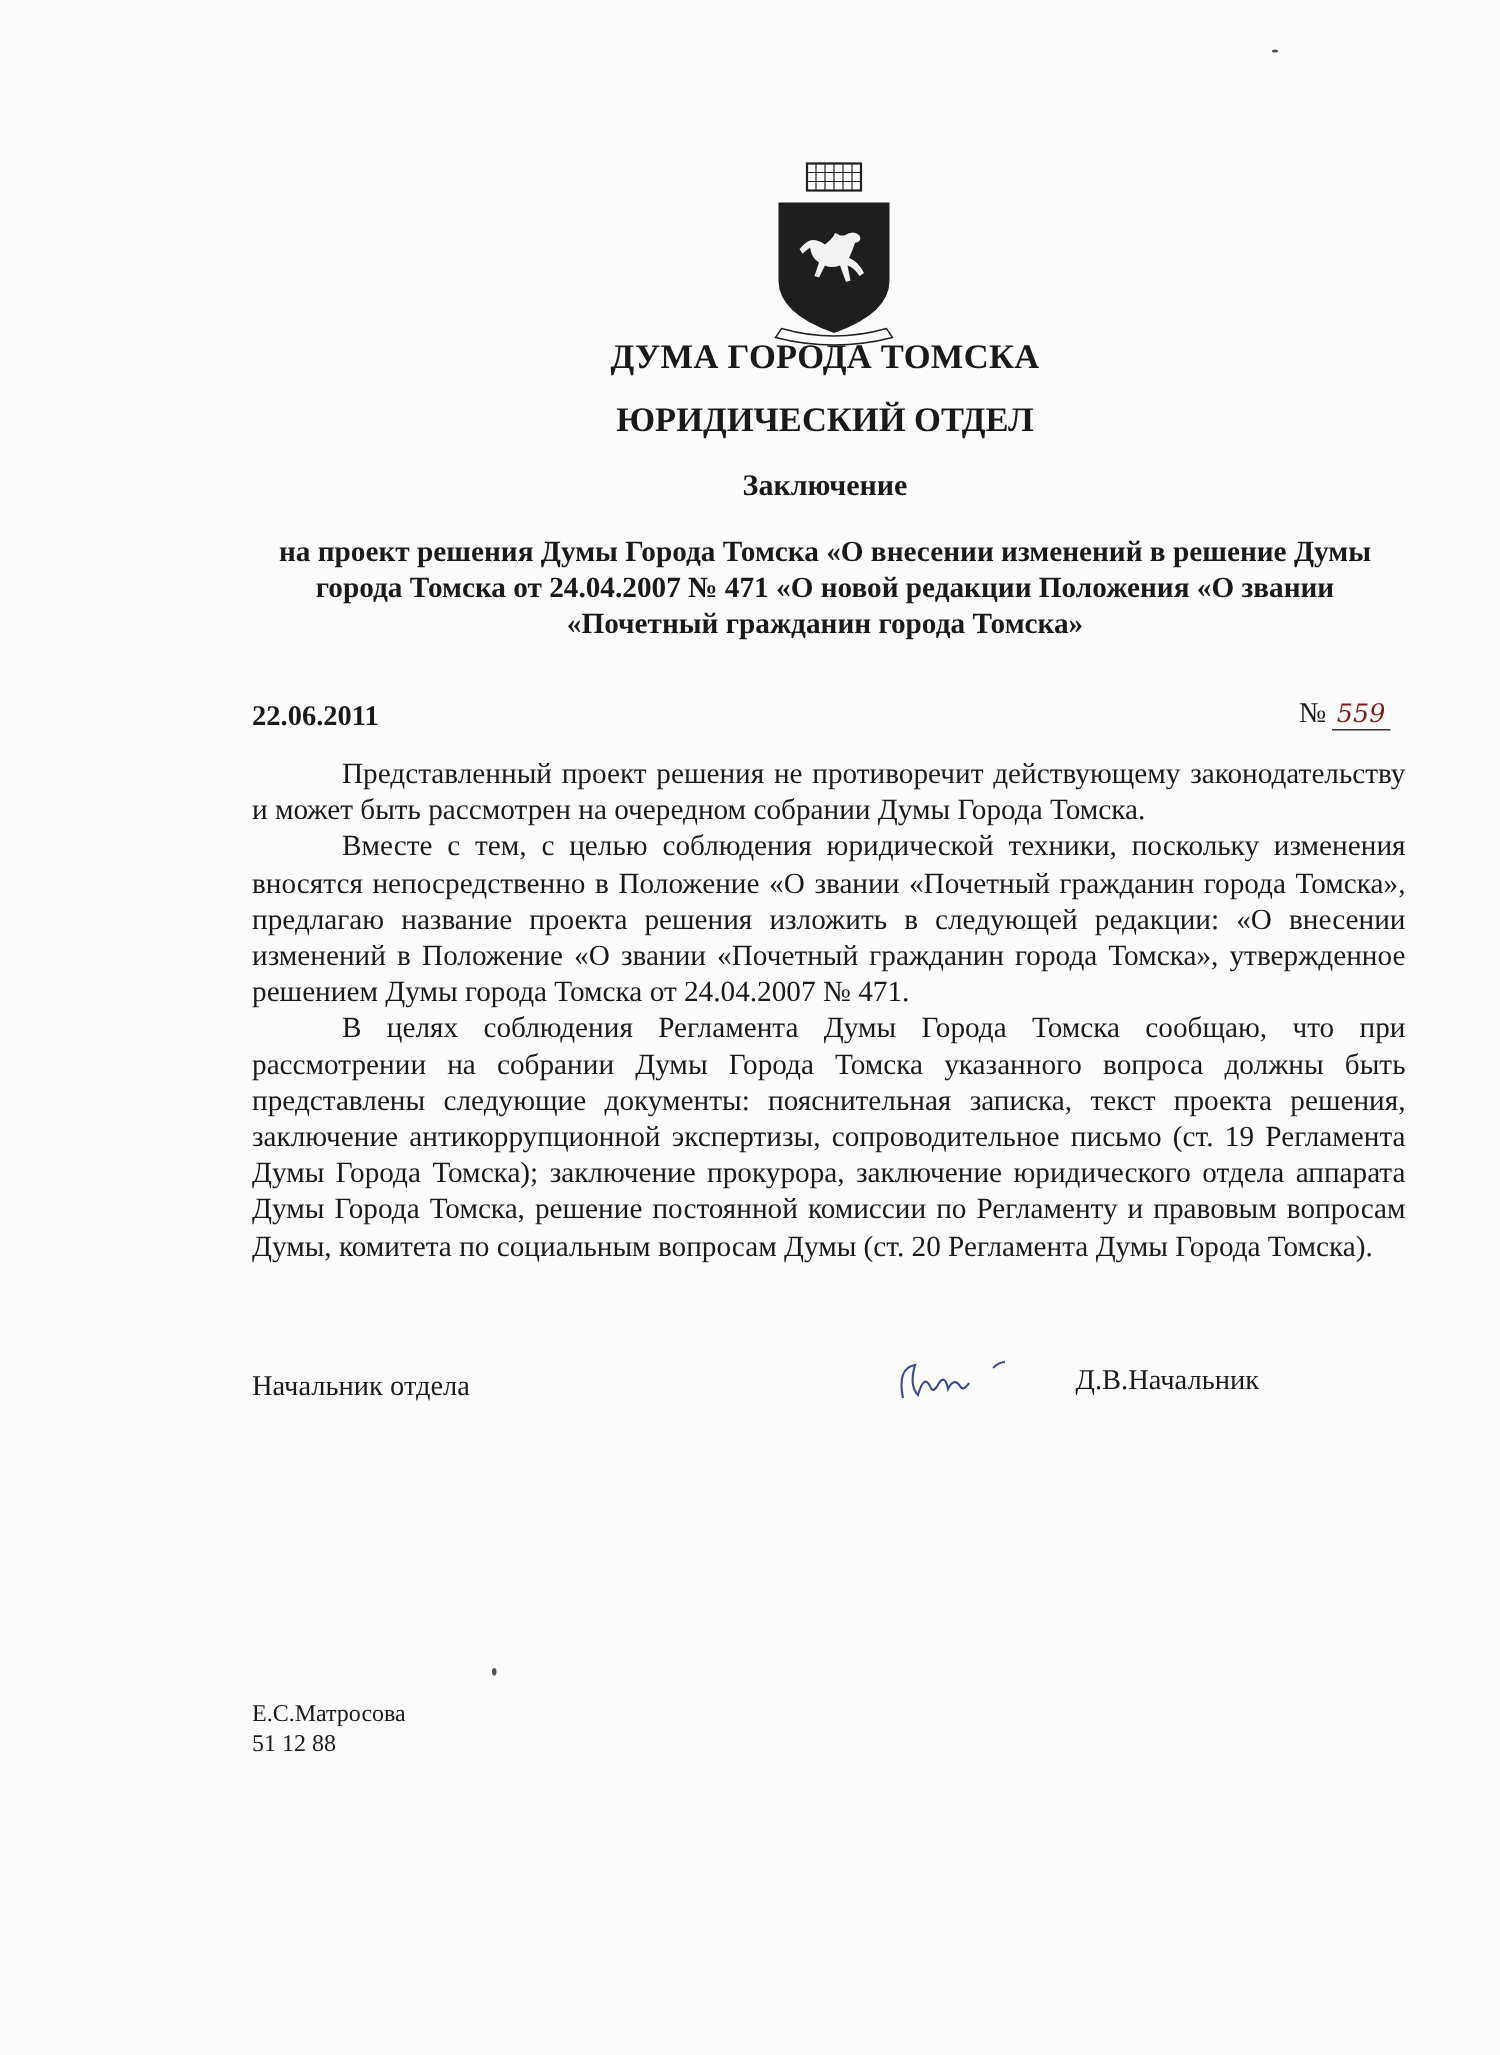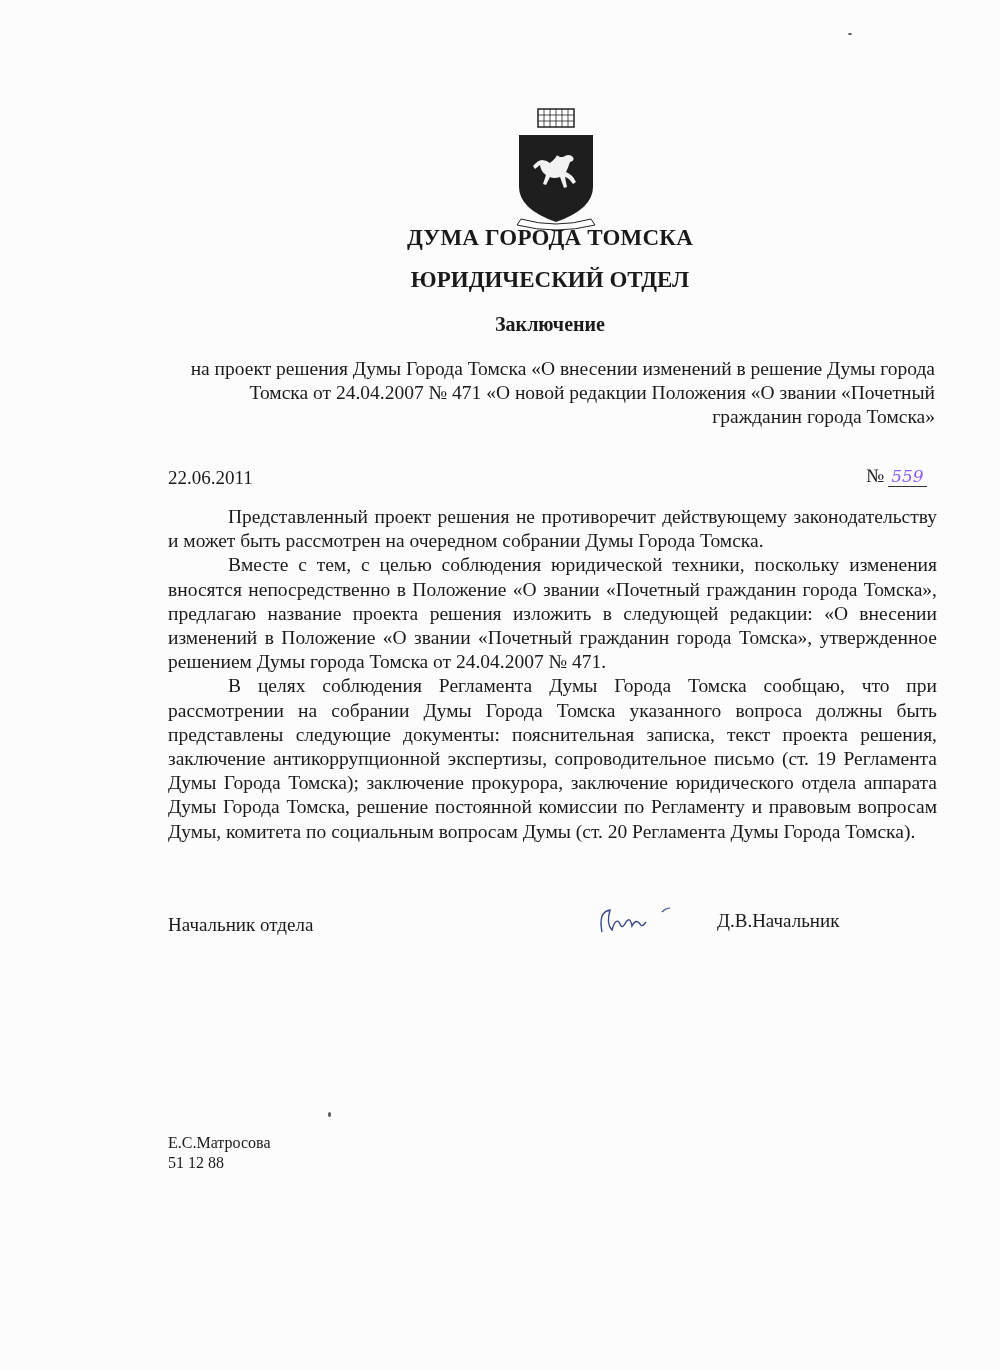--- a/index.html
+++ b/index.html
@@ -12,26 +12,26 @@
     overflow: hidden;
   }
   .page { position: absolute; left: 0; top: 0; width: 1000px; height: 1370px; }
   .emblem { position: absolute; left: 511px; top: 107px; width: 90px; height: 125px; }
   .center { position: absolute; left: 0; width: 1100px; text-align: center; }
   .org-title { top: 225px; font-size: 23px; font-weight: bold; letter-spacing: 0.2px; }
   .dept-title { top: 267px; font-size: 23px; font-weight: bold; }
   .doc-type { top: 313px; font-size: 20px; font-weight: bold; }
   .subject {
     position: absolute; left: 165px; width: 770px; top: 357px;
-    text-align: right; font-size: 19.5px; font-weight: normal; line-height: 24px;
+    text-align: center; font-size: 19.5px; font-weight: bold; line-height: 24px;
   }
-  .date { position: absolute; left: 168px; top: 467px; font-size: 19px; }
+  .date { position: absolute; left: 168px; top: 467px; font-size: 19px; font-weight: bold; }
   .number { position: absolute; left: 866px; top: 465px; font-size: 19px; }
   .number .hw {
-    font-family: "DejaVu Serif", serif; font-style: italic; color: #8b5cf6;
+    font-family: "DejaVu Serif", serif; font-style: italic; color: #7f1d1d;
     font-size: 17px; border-bottom: 1.5px solid #333; padding: 0 3px; margin-left: 4px;
   }
   .body-text {
     position: absolute; left: 168px; width: 769px; top: 505px;
     font-size: 19.5px; line-height: 24.2px; text-align: justify;
   }
   .body-text p { margin: 0; text-indent: 60px; }
   .signature-row { position: absolute; left: 168px; top: 910px; width: 770px; font-size: 19px; }
   .sig-pos { position: absolute; left: 0; top: 4px; text-align: center; }
   .sig-mark { position: absolute; left: 428px; top: -8px; width: 80px; height: 40px; }

